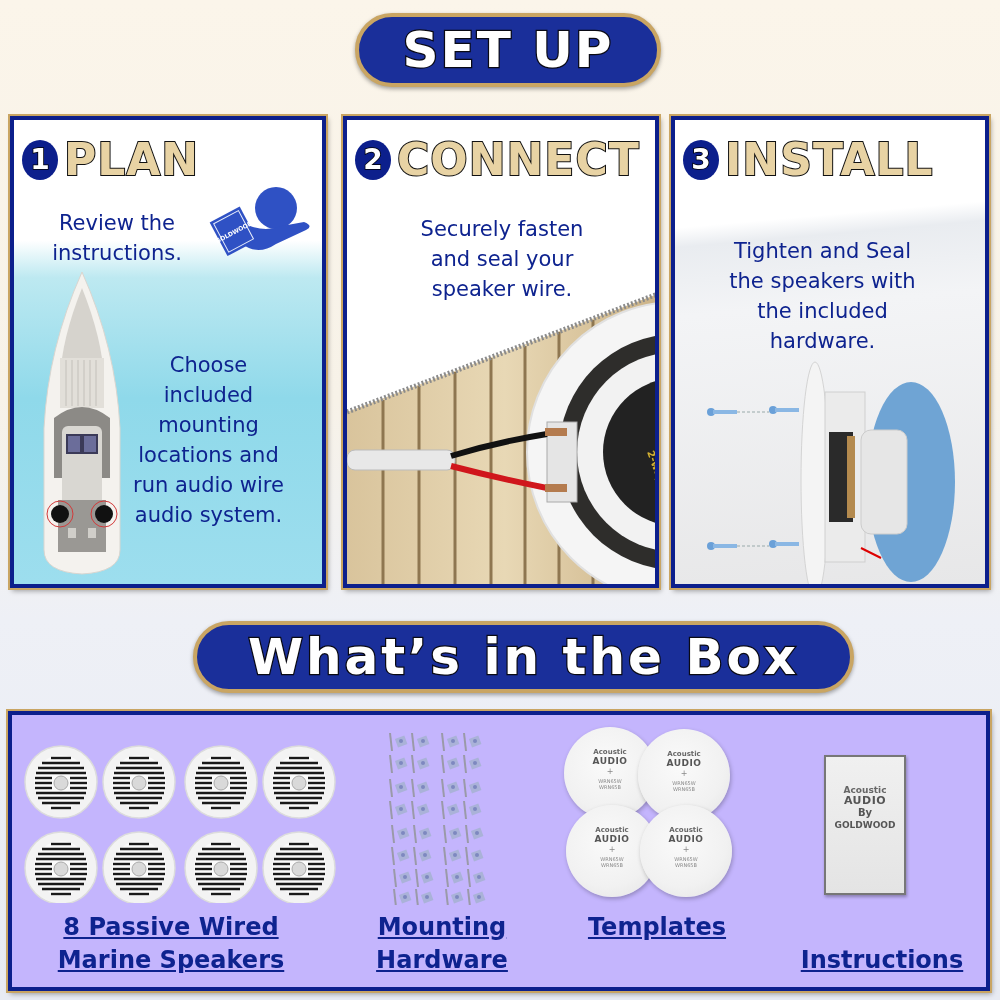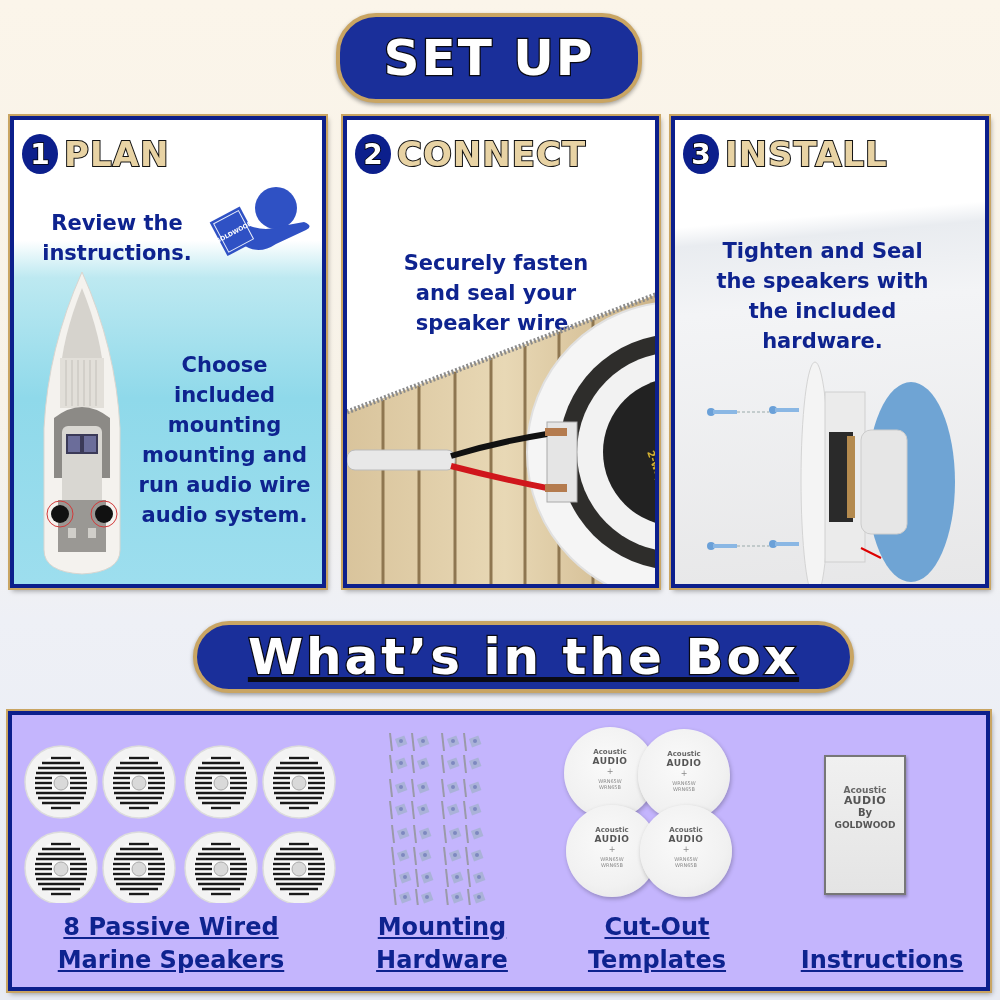--- a/index.html
+++ b/index.html
@@ -18,24 +18,24 @@
     display: flex; align-items: center; justify-content: center;
   }
   .pill-text {
     font-family: "DejaVu Sans", sans-serif;
     font-weight: 900;
     color: #ffffff;
     -webkit-text-stroke: 2.5px #0a0a14;
     paint-order: stroke fill;
     letter-spacing: 2px;
   }
-  #setup-pill { left: 336px; top: 13px; width: 306px; height: 90px; }
+  #setup-pill { left: 355px; top: 13px; width: 306px; height: 74px; }
   #setup-pill .pill-text { font-size: 50px; }
   #box-pill { left: 193px; top: 621px; width: 661px; height: 72px; }
-  #box-pill .pill-text { font-size: 50px; letter-spacing: 3px; text-decoration: underline; }
+  #box-pill .pill-text { font-size: 50px; letter-spacing: 3px; }
 
   .panel {
     position: absolute;
     border: 4px solid #0c1f8c;
     outline: 2px solid #c9a563;
     box-shadow: 2px 3px 5px rgba(0,0,0,0.35);
     overflow: hidden;
     background: #fff;
   }
   #panel-plan { left: 10px; top: 116px; width: 316px; height: 472px;
@@ -47,35 +47,35 @@
   .step-header { position: absolute; left: 8px; top: 14px; display: flex; align-items: center; }
   .step-num {
     width: 36px; height: 40px; border-radius: 50%;
     background: #0c1f8c;
     display: flex; align-items: center; justify-content: center;
     font-weight: 900; font-size: 28px; color: #fff;
     -webkit-text-stroke: 1.5px #000; paint-order: stroke fill;
   }
   .step-title {
     margin-left: 6px;
-    font-weight: 900; font-size: 34px; color: #e8d3a4;
+    font-weight: 900; font-size: 44px; color: #e8d3a4;
     -webkit-text-stroke: 2px #111; paint-order: stroke fill;
     letter-spacing: 1px;
   }
   .blue-text {
     position: absolute;
     color: #0e238f;
-    font-weight: 700;
+    font-weight: 400;
     text-align: center;
     line-height: 30px;
     font-size: 21px;
   }
   #plan-review { left: 8px; top: 88px; width: 190px; }
-  #plan-choose { left: 108px; top: 230px; width: 205px; }
-  #connect-text { left: 4px; top: 94px; width: 290px; margin-top: 34px; }
+  #plan-choose { left: 92px; top: 230px; width: 205px; }
+  #connect-text { left: 10px; top: 94px; width: 290px; }
   #install-text { left: 0; top: 116px; width: 295px; }
 
   
   #reader-icon { position: absolute; left: 192px; top: 66px; width: 104px; height: 74px; }
 
   
   #boat { position: absolute; left: 22px; top: 148px; width: 92px; height: 310px; }
 
   
   #connect-illu { position: absolute; left: 0; top: 172px; width: 316px; height: 300px; }
@@ -172,21 +172,21 @@
     <rect x="52" y="260" width="8" height="10" fill="#d0cec9"></rect>
     <circle cx="24" cy="246" r="9" fill="#111"></circle>
     <circle cx="24" cy="246" r="13" fill="none" stroke="#d23a3a" stroke-width="1"></circle>
     <circle cx="68" cy="246" r="9" fill="#111"></circle>
     <circle cx="68" cy="246" r="13" fill="none" stroke="#d23a3a" stroke-width="1"></circle>
   </svg>
   <div id="plan-choose" class="blue-text">
     <div>Choose</div>
     <div>included</div>
     <div>mounting</div>
-    <div>mounting and</div>
+    <div>locations and</div>
     <div>run audio wire</div>
     <div>audio system.</div>
   </div>
 </div>
 
 <div id="panel-connect" class="panel">
   <div class="step-header">
     <div class="step-num">2</div>
     <div class="step-title">CONNECT</div>
   </div>
@@ -383,20 +383,19 @@
 
   <div id="lbl-speakers" class="box-label">
     <div>8 Passive Wired</div>
     <div>Marine Speakers</div>
   </div>
   <div id="lbl-hardware" class="box-label">
     <div>Mounting</div>
     <div>Hardware</div>
   </div>
   <div id="lbl-templates" class="box-label">
-    <div>Cut-Out</div>
     <div>Templates</div>
   </div>
   <div id="lbl-instructions" class="box-label">
     <div style="height:33px"></div>
     <div>Instructions</div>
   </div>
 </div>
 
 </body></html>

